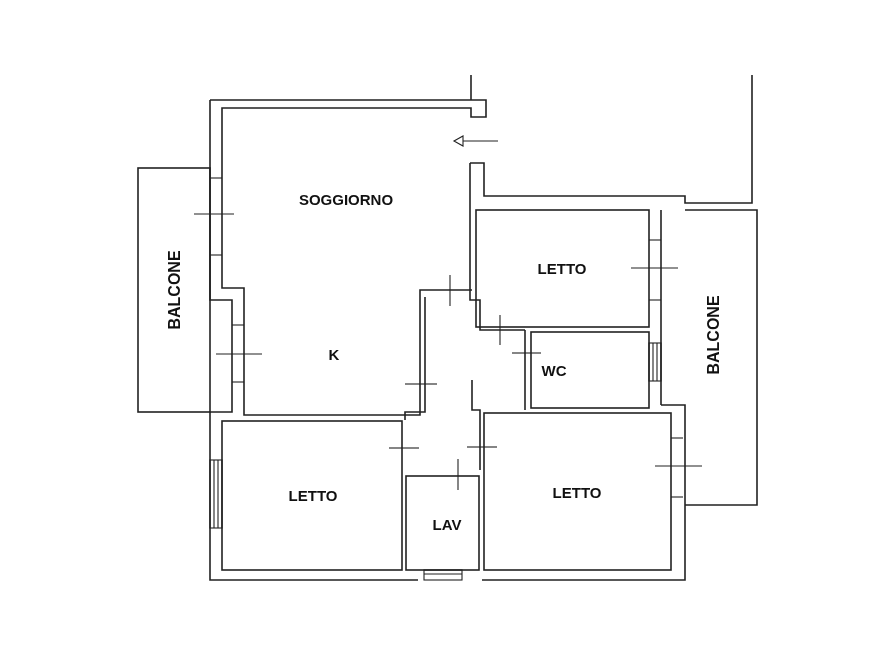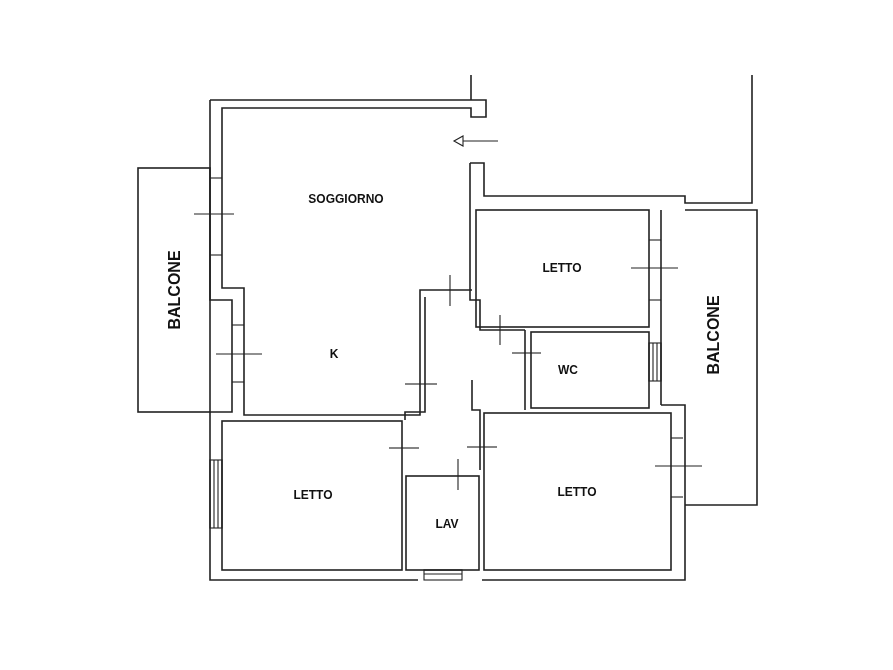--- a/index.html
+++ b/index.html
@@ -1,19 +1,19 @@
 <!DOCTYPE html>
 <html><head>
 <meta charset="utf-8">
 <style>
   html, body { margin:0; padding:0; background:#ffffff; }
   body { width:893px; height:670px; position:relative; overflow:hidden; }
   svg { position:absolute; left:0; top:0; }
   .label { position:absolute; font-family:"Liberation Sans", sans-serif; font-weight:bold; color:#111; white-space:nowrap; }
-  .lbl-h { font-size:12px; transform:translate(-50%,-50%); }
+  .lbl-h { font-size:15px; transform:translate(-50%,-50%); }
   .lbl-v { font-size:16px; transform:translate(-50%,-50%) rotate(-90deg); }
   .w { fill:none; stroke:#222; stroke-width:1.6; }
   .thin { fill:none; stroke:#222; stroke-width:1.1; }
 </style>
 </head>
 <body>
 
 <svg width="893" height="670" viewBox="0 0 893 670">
 
   <g>
@@ -86,17 +86,17 @@
   <g>
     <line class="thin" x1="462" y1="141" x2="498" y2="141"></line>
     <polygon points="454,141 463,136 463,146" fill="#fff" stroke="#222" stroke-width="1.1"></polygon>
   </g>
 </svg>
 
 <div class="label lbl-h" style="left:346px;top:199px">SOGGIORNO</div>
 <div class="label lbl-h" style="left:334px;top:354px">K</div>
 <div class="label lbl-v" style="left:175px;top:290px">BALCONE</div>
 <div class="label lbl-h" style="left:562px;top:268px">LETTO</div>
-<div class="label lbl-h" style="left:568px;top:370px">WC</div>
+<div class="label lbl-h" style="left:554px;top:370px">WC</div>
 <div class="label lbl-v" style="left:714px;top:335px">BALCONE</div>
 <div class="label lbl-h" style="left:313px;top:495px">LETTO</div>
 <div class="label lbl-h" style="left:447px;top:524px">LAV</div>
 <div class="label lbl-h" style="left:577px;top:492px">LETTO</div>
 
 </body></html>

